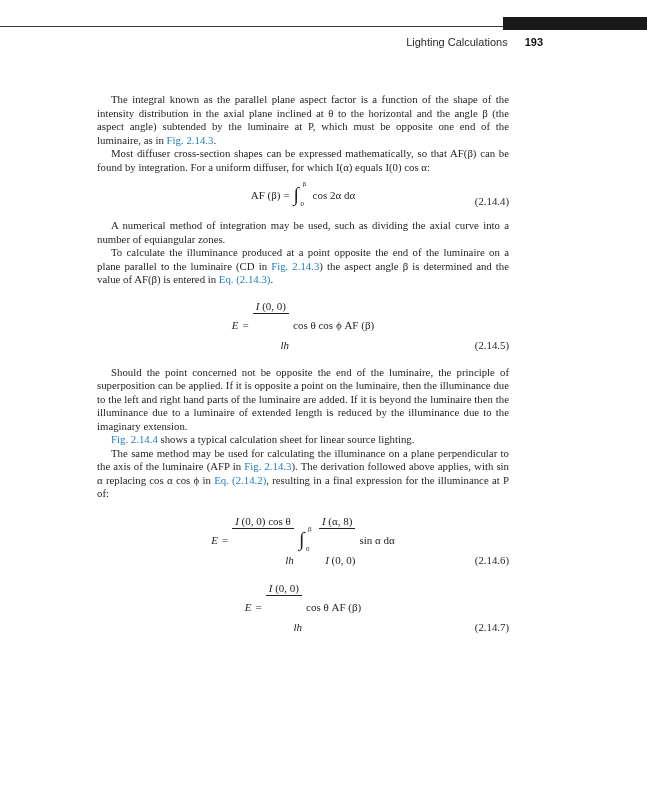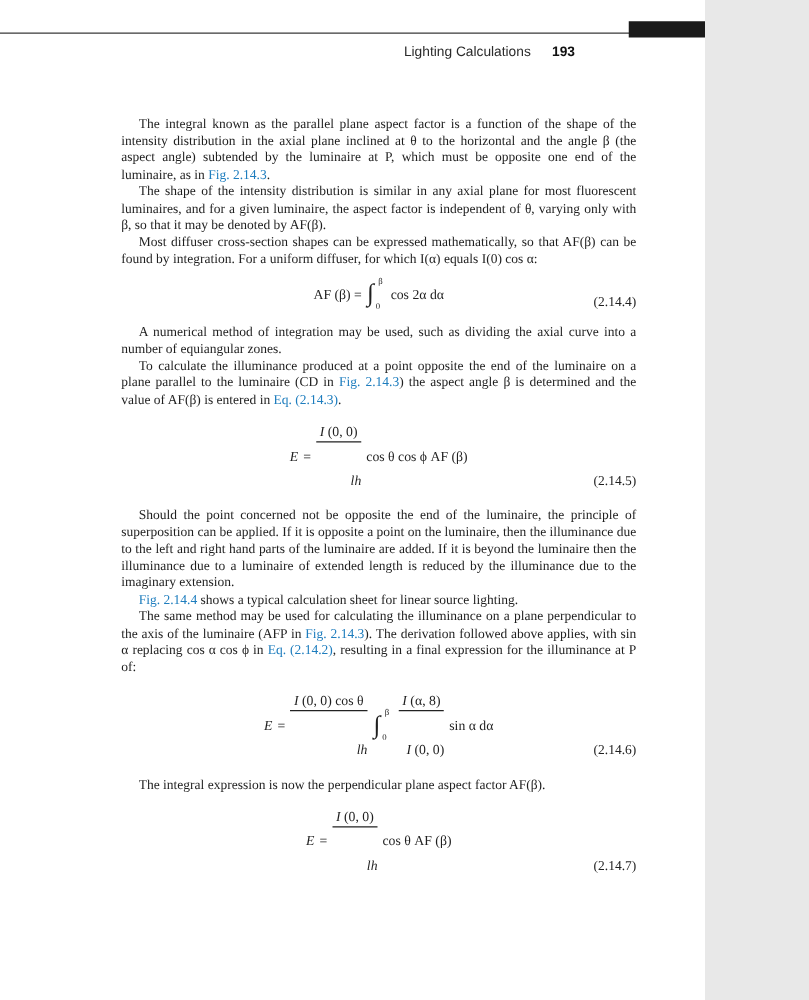--- a/index.html
+++ b/index.html
@@ -1,19 +1,19 @@
 <!DOCTYPE html>
 <html style="--link-color: #1e7dbe; --bar-color: #1a1a1a;"><head>
 <meta charset="utf-8">
 <style>
   html,body{margin:0;padding:0;}
   body{background:#e8e8e8;}
   .page{
     position:relative;
-    width:564px;height:800px;
+    width:647px;height:800px;
     background:#ffffff;
     font-family:"Liberation Serif", serif;
     color:#1f1f1f;
     overflow:hidden;
   }
   
   .header-rule{
     position:absolute;left:0;top:26px;width:647px;height:1px;
     background:#3a3a3a;
   }
@@ -90,21 +90,20 @@
 
   <div class="header-line">
     <span>Lighting Calculations</span>
     <span class="pagenum">193</span>
   </div>
 
   <div class="body-text">
 
     <p class="para"><span>The integral known as the </span><span class="it">parallel plane aspect factor</span><span> is a function of the shape of the intensity distribution in the axial plane inclined at θ to the horizontal and the angle β (the aspect angle) subtended by the luminaire at P, which must be opposite one end of the luminaire, as in </span><span class="link">Fig. 2.14.3</span><span>.</span></p>
 
-    <p class="para"><span>The shape of the intensity distribution is similar in any axial plane for most fluorescent luminaires, and for a given luminaire, the aspect factor is independent of θ, varying only with β, so that it may be denoted by AF(β).</span></p>
 
     <p class="para"><span>Most diffuser cross-section shapes can be expressed mathematically, so that AF(β) can be found by integration. For a uniform diffuser, for which </span><span class="it">I</span><span>(α) equals I(0) cos α:</span></p>
 
     <div class="equation eq-4144">
       <div class="l1">
         <span>AF (β) =</span>
           <span class="integral">
             <span class="int-sign">∫</span>
             <span class="int-sup">β</span>
             <span class="int-sub">0</span>
@@ -152,21 +151,20 @@
           </span>
         <span class="frac">
           <span class="num"><span class="var">I</span><span> (α, 8)</span></span>
           <span class="den"><span class="var">I</span><span> (0, 0)</span></span>
         </span>
         <span>sin α dα</span>
       </div>
       <span class="eq-number">(2.14.6)</span>
     </div>
 
-    <p class="para"><span>The integral expression is now the perpendicular plane aspect factor AF(β).</span></p>
 
 
     <div class="equation eq-4147">
       <div class="eq-row">
         <span class="var">E</span>
           <span>=</span>
         <span class="frac">
           <span class="num"><span class="var">I</span><span> (0, 0)</span></span>
           <span class="den var">lh</span>
         </span>

